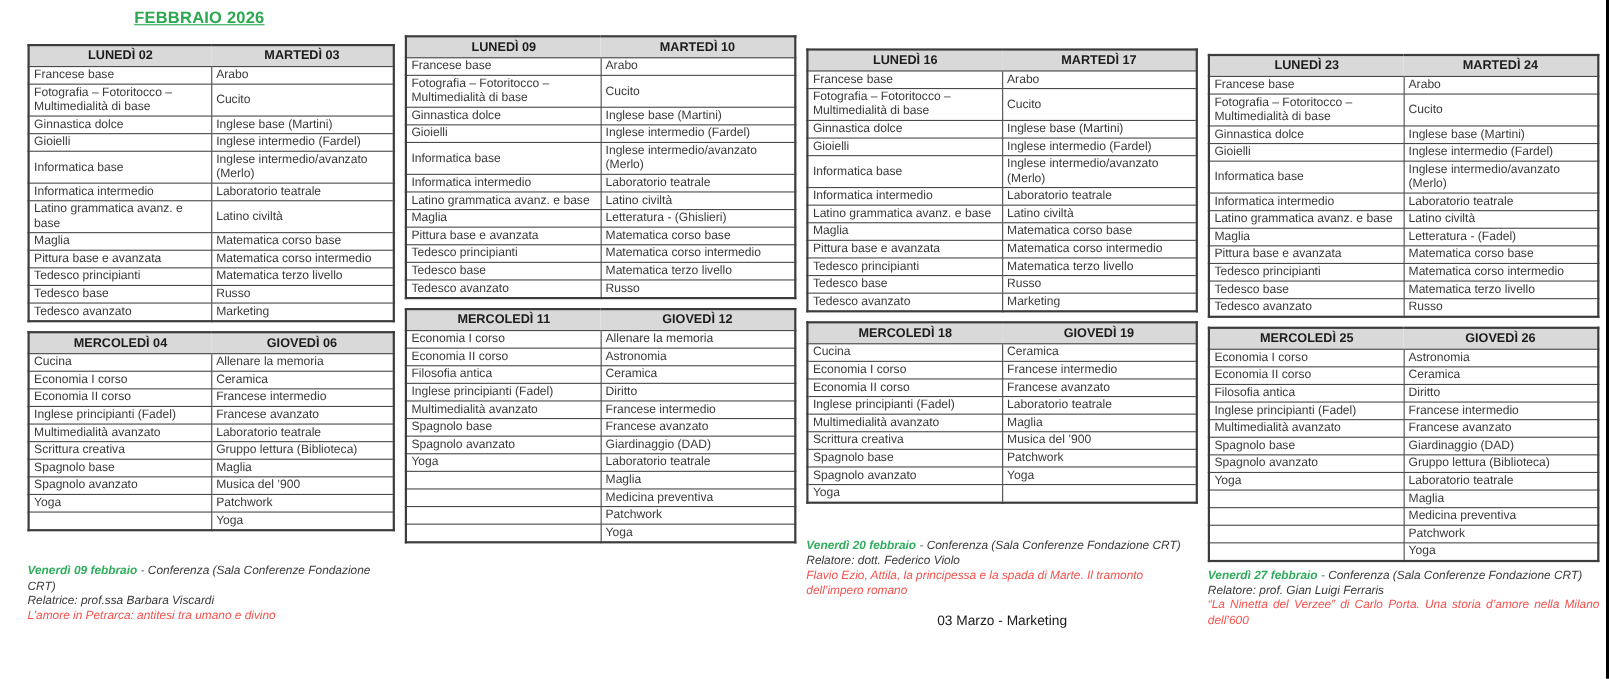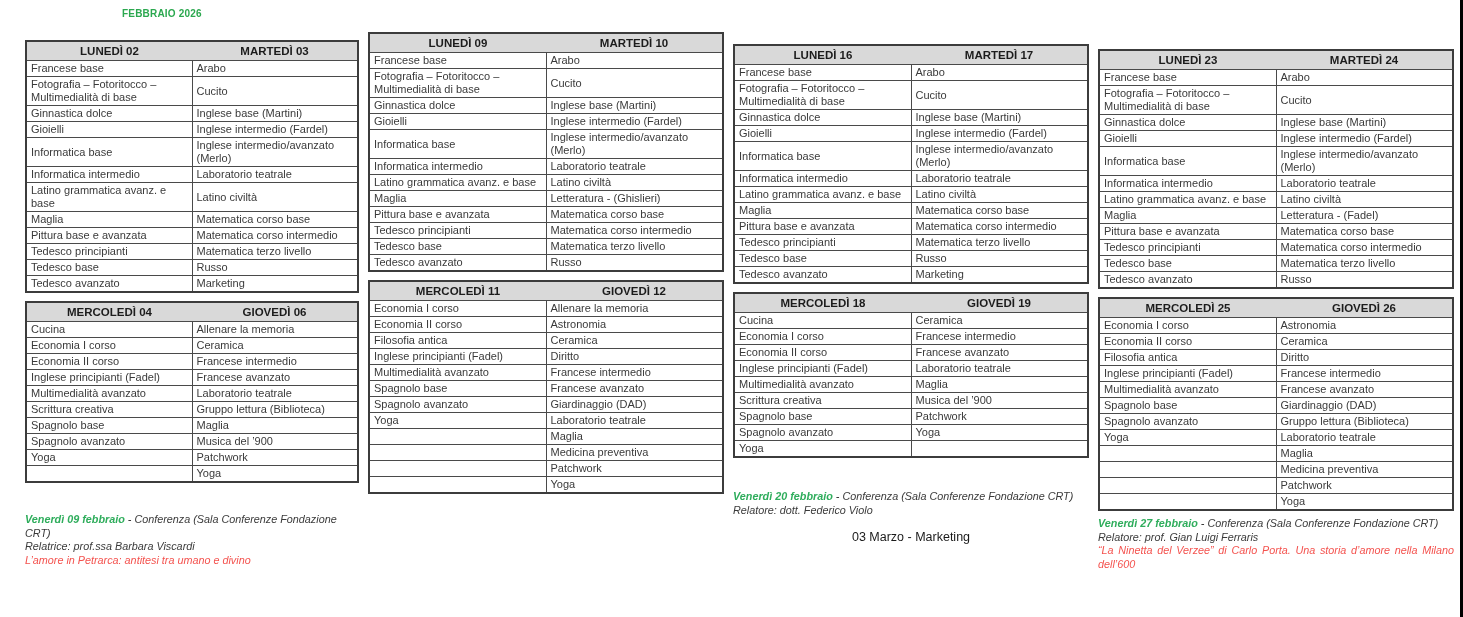--- a/index.html
+++ b/index.html
@@ -6,22 +6,23 @@
   html,body { width:1463px; height:617px; }
   body {
     background:#ffffff;
     font-family:"Liberation Sans", sans-serif;
     position:relative;
     overflow:hidden;
     color:var(--text,#3a3a3a);
   }
   .title {
     position:absolute; left:122px; top:8px;
-    font-size:10px; font-weight:bold; letter-spacing:.2px;
+    font-size:15px; font-weight:bold; letter-spacing:.2px;
     color:var(--title-green,#2ba84f);
+    text-decoration:underline;
   }
   .grid {
     position:absolute; left:3px; top:0;
     display:flex; gap:9px; align-items:flex-start;
   }
   .col { width:356px; }
   .col-0 { margin-top:40px;padding-left:22px; }
   .col-1 { margin-top:32px; }
   .col-2 { margin-top:44px; }
   .col-3 { margin-top:49px; }
@@ -402,20 +403,21 @@
           </tr>
           <tr>
             <td>Yoga</td>
             <td></td>
           </tr>
         </tbody>
       </table>
     <div class="footer">
       <p><span class="date">Venerdì 20 febbraio</span><span class="ev"> - Conferenza (Sala Conferenze Fondazione CRT)</span></p>
       <p class="sp">Relatore: dott. Federico Violo</p>
+      <p class="topic">Flavio Ezio, Attila, la principessa e la spada di Marte. Il tramonto dell’impero romano</p>
       <p class="note">03 Marzo - Marketing</p>
     </div>
   </section>
 
   <section class="col col-3">
     <table class="sched">
         <thead>
           <tr>
             <th>LUNEDÌ 23</th>
             <th>MARTEDÌ 24</th>

